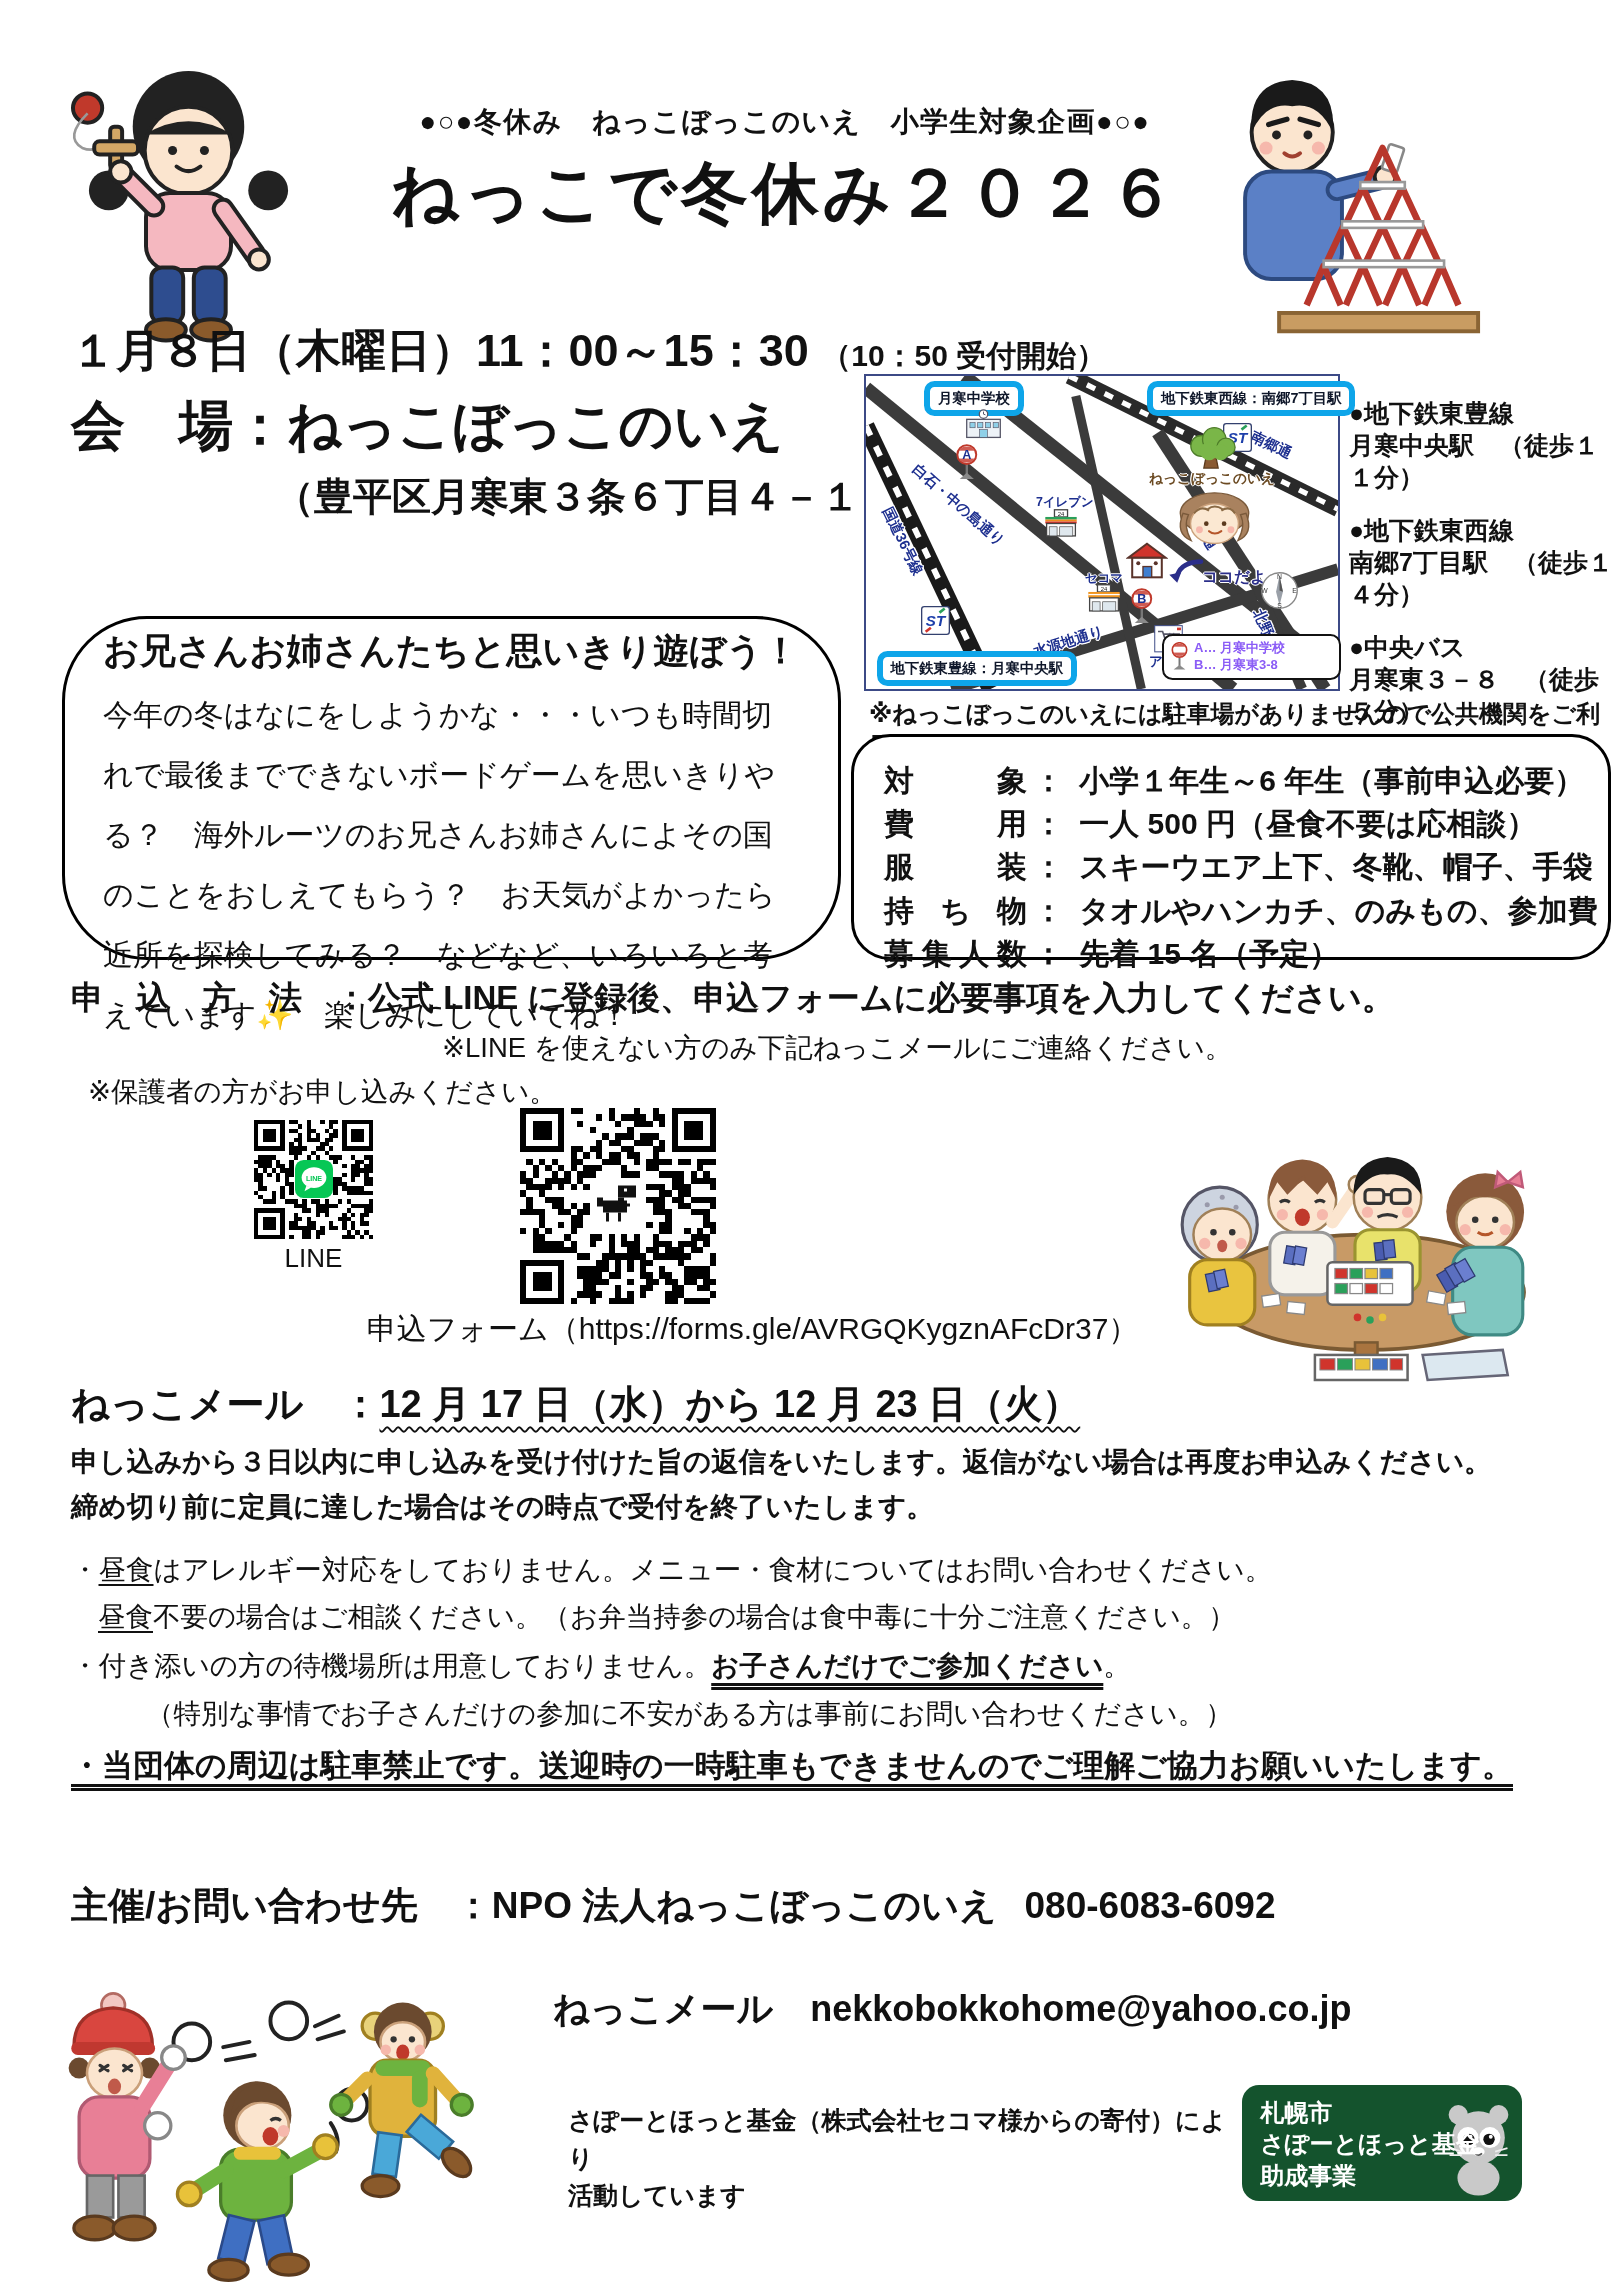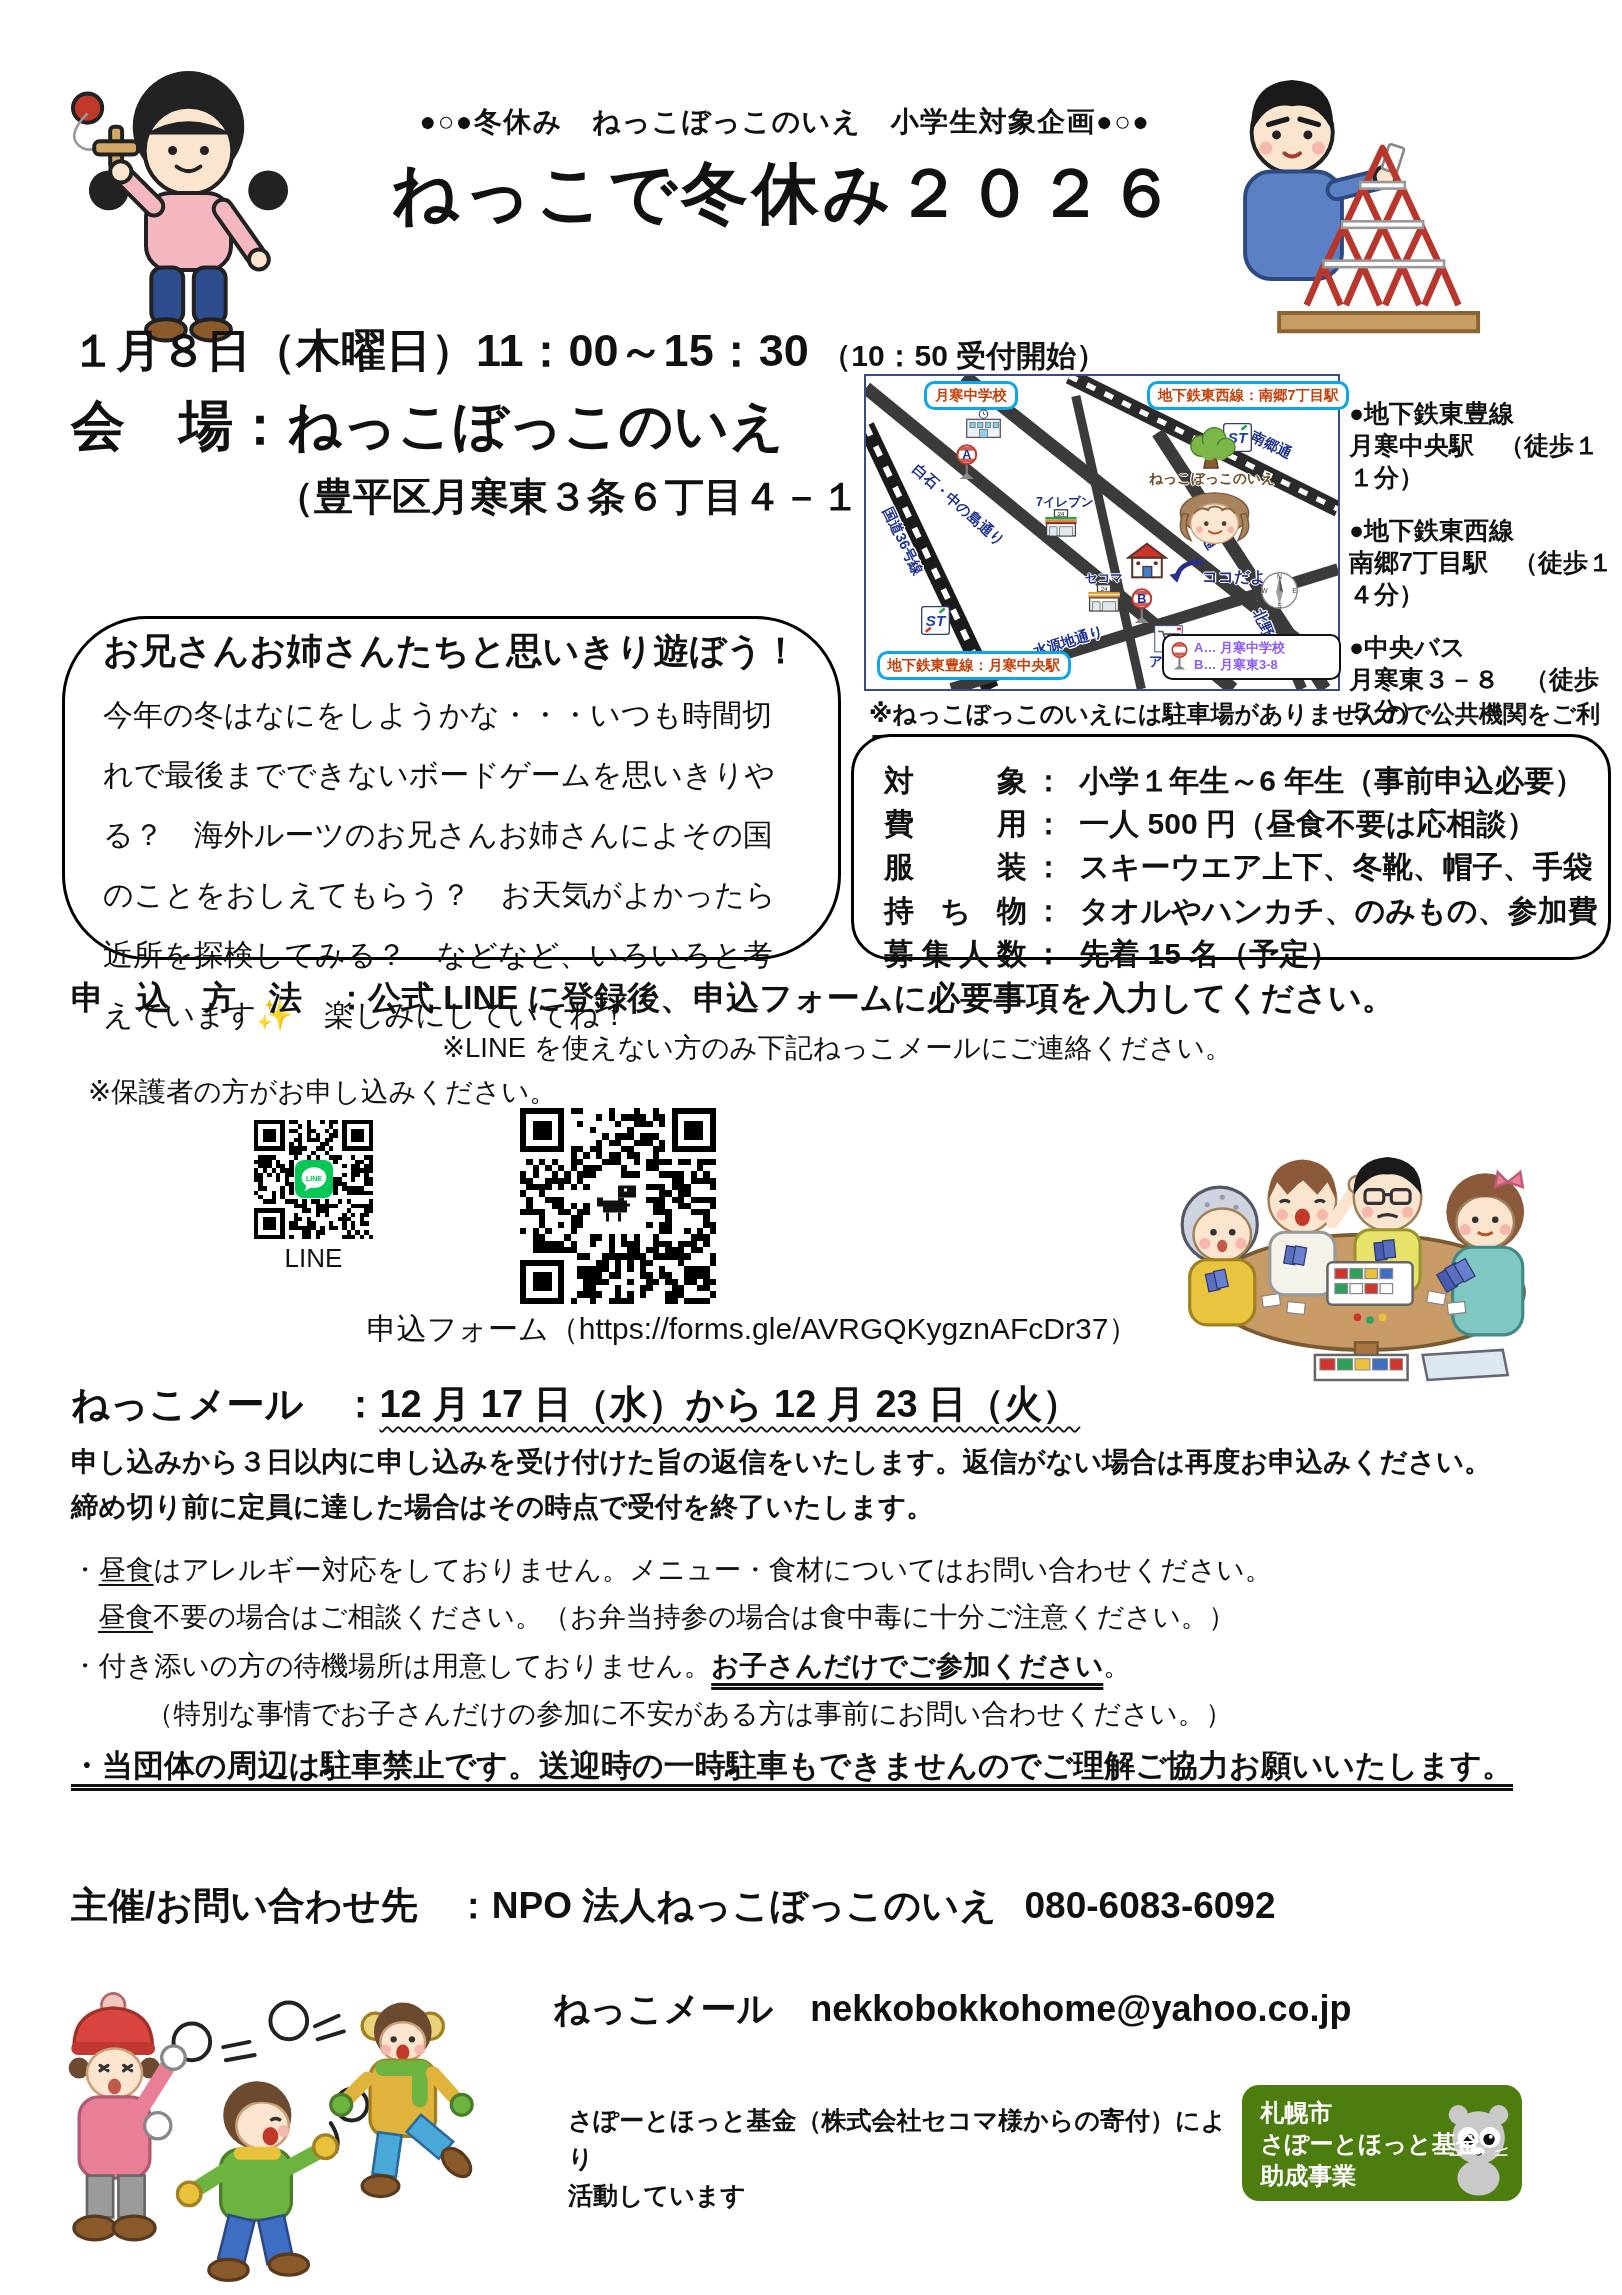--- a/index.html
+++ b/index.html
@@ -12,21 +12,21 @@
   .title{left:340px;top:148px;width:890px;font-size:67px;font-weight:700;letter-spacing:3.9px;text-align:center;margin:0;}
   .schedule{left:71px;top:321px;font-size:45px;font-weight:700;}
   .schedule .small{font-size:30px;}
   .venue-line{left:71px;top:390px;font-size:54px;font-weight:700;}
   .venue-address{left:275px;top:470px;font-size:39px;font-weight:700;}
   
   .map{left:864px;top:374px;width:472px;height:313px;background:#fff;border:2px solid #3c4a86;}
   .map svg.roads{position:absolute;left:0;top:0;width:100%;height:100%;}
   .road-label{position:absolute;color:#1d2f8f;font-weight:700;font-size:14.4px;white-space:nowrap;
     text-shadow:-1.3px 0 #fff,1.3px 0 #fff,0 -1.3px #fff,0 1.3px #fff,-0.7px -0.7px #fff,0.7px 0.7px #fff,-0.7px 0.7px #fff,0.7px -0.7px #fff;transform-origin:left top;}
-  .map-box{position:absolute;background:#fff;border:3px solid #0ea5e9;border-radius:10.5px;color:#c2410c;font-weight:700;font-size:14.4px;padding:2px 7.9px;white-space:nowrap;}
+  .map-box{position:absolute;background:#fff;border:6px solid #0ea5e9;border-radius:10.5px;color:#0f172a;font-weight:700;font-size:14.4px;padding:2px 7.9px;white-space:nowrap;}
   .map-logo-text{position:absolute;color:#6b4a22;font-weight:700;font-size:13.7px;white-space:nowrap;
     text-shadow:-1.3px 0 #fff,1.3px 0 #fff,0 -1.3px #fff,0 1.3px #fff;}
   .map-poi{position:absolute;color:#1d2f8f;font-weight:700;font-size:12.4px;white-space:nowrap;
     text-shadow:-1.3px 0 #fff,1.3px 0 #fff,0 -1.3px #fff,0 1.3px #fff;}
   .here-label{position:absolute;color:#2b2e8a;font-weight:700;font-size:15.7px;white-space:nowrap;
     text-shadow:-1.3px 0 #fff,1.3px 0 #fff,0 -1.3px #fff,0 1.3px #fff;}
   .map-legend{position:absolute;left:296px;top:258px;width:162px;background:#fff;border:2px solid #111;border-radius:10.5px;padding:3.9px 6.5px;}
   .legend-row{display:flex;align-items:center;gap:5.2px;font-size:13px;font-weight:700;color:#8b5cf6;line-height:1.3;}
   .access{left:1349px;top:397px;width:270px;font-size:25px;font-weight:700;line-height:1.28;}
   .access .item{margin-bottom:21px;}
@@ -56,21 +56,21 @@
   .note-line{font-size:27.5px;font-weight:500;}
   .ul{text-decoration:underline;text-decoration-thickness:2px;text-underline-offset:5.2px;}
   .dbl{text-decoration:underline double;text-decoration-thickness:3.3px;text-underline-offset:7.9px;}
   .bullet3{left:71px;top:1741px;width:1492px;font-size:31px;font-weight:700;line-height:1.62;}
   .contact-main{left:71px;top:1881px;font-size:37px;font-weight:700;white-space:nowrap;}
   .contact-main .phone{margin-left:27.5px;}
   .phone-note{left:1105px;top:1941px;font-size:27.5px;font-weight:600;}
   .mail-line{left:553px;top:1985px;font-size:36px;font-weight:700;white-space:nowrap;}
   .mail-line .mail{margin-left:37px;}
   .fund-text{left:568px;top:2102px;width:674px;font-size:25px;font-weight:600;line-height:1.5;}
-  .badge{left:1242px;top:2085px;width:280px;height:116px;background:#4d7c0f;border-radius:17px;color:#fff;padding:11.8px 0 0 18.3px;box-sizing:border-box;}
+  .badge{left:1242px;top:2085px;width:280px;height:116px;background:#14532d;border-radius:17px;color:#fff;padding:11.8px 0 0 18.3px;box-sizing:border-box;}
   .badge-line{font-size:24px;font-weight:700;line-height:1.32;position:relative;z-index:2;}
   .badge svg{position:absolute;right:3.9px;bottom:2.6px;z-index:1;}
 </style>
 </head>
 <body>
 
 <div id="canvas">
 
   <div class="abs" style="left:69px;top:59px;width:239px;height:288px;">
     <svg viewBox="0 0 180 215" width="239" height="288">

